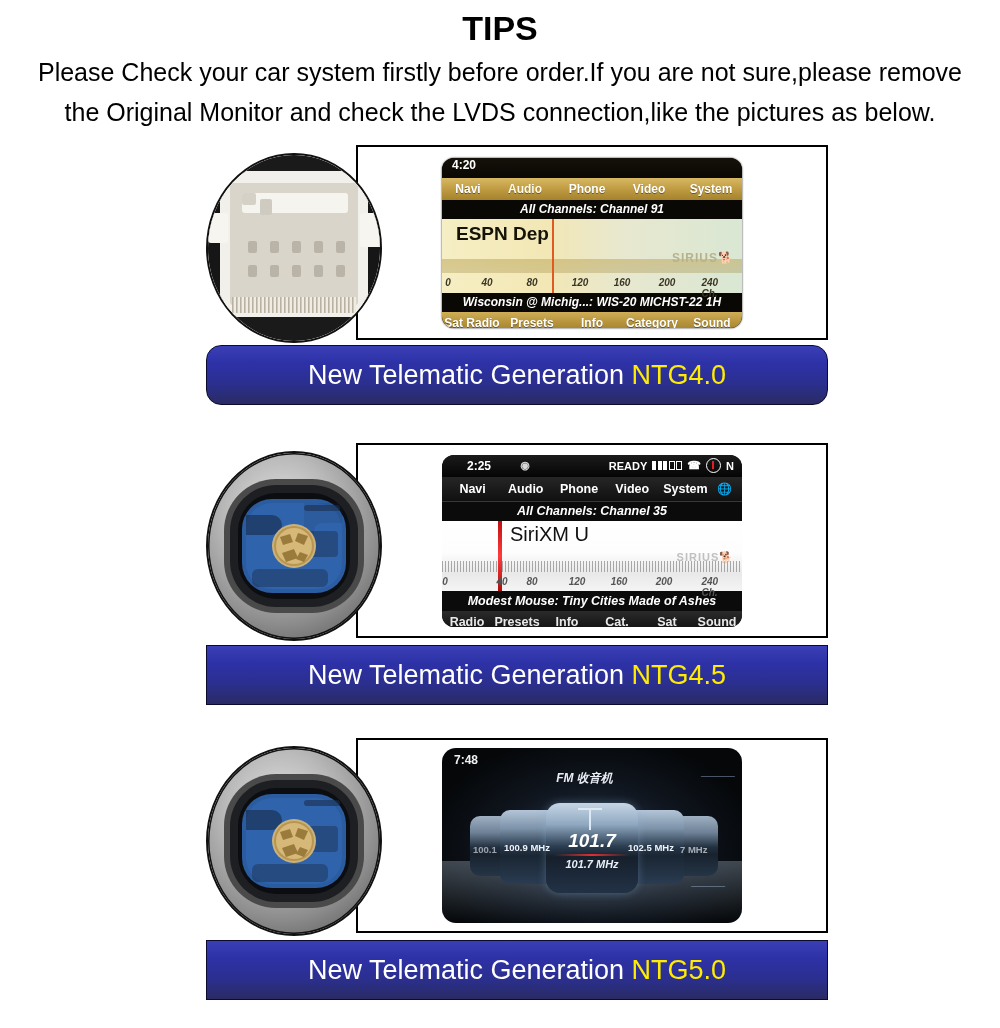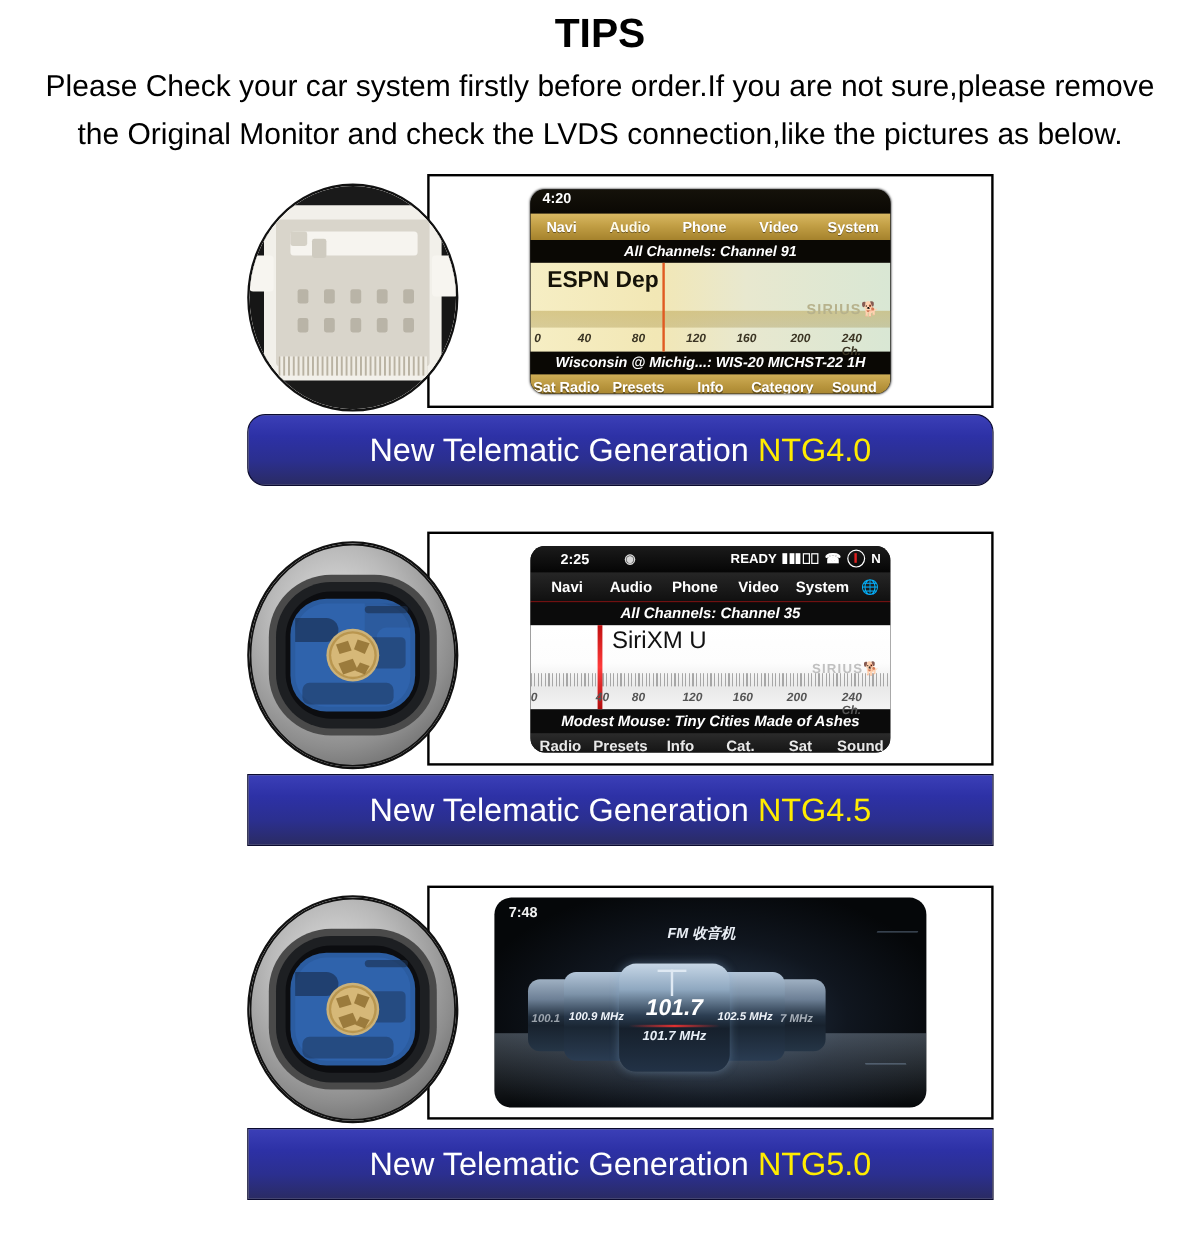--- a/index.html
+++ b/index.html
@@ -105,40 +105,40 @@
   .s45-ticks{position:absolute;left:0;right:0;bottom:1px;height:14px;}
   .s45-ticks span{position:absolute;font-size:10px;font-style:italic;font-weight:bold;
                   color:#555;transform:translateX(-50%);}
   .s45-info{height:20px;background:#0b0b0b;color:#fff;font-style:italic;font-weight:bold;
             font-size:12.5px;display:flex;align-items:center;justify-content:center;}
   .s45-soft{height:22px;display:flex;align-items:center;color:#e9e9e9;font-size:12.5px;
             font-weight:bold;background:linear-gradient(180deg,#2b2b2b,#0d0d0d);}
   .s45-soft span{flex:1;text-align:center;}
 
   
-  .scr50{width:360px;height:175px;border-radius:14px;overflow:hidden;position:relative;
+  .scr50{width:300px;height:175px;border-radius:14px;overflow:hidden;position:relative;
          background:radial-gradient(ellipse at 50% 58%,#2a3b50 0%,#10161f 45%,#050709 80%);}
   .s50-time{position:absolute;left:12px;top:5px;color:#f0f0f0;font-size:12px;font-weight:bold;}
   .s50-title{position:absolute;left:0;right:15px;top:22px;text-align:center;color:#e9eef5;
              font-size:12px;font-style:italic;font-weight:bold;}
   .s50-floor{position:absolute;left:0;right:0;bottom:0;height:62px;
      background:linear-gradient(180deg,rgba(190,210,230,.30),rgba(8,10,14,.05));}
   .s50-drum{position:absolute;border-radius:10px;}
   .s50-d-main{left:104px;top:55px;width:92px;height:90px;border-radius:14px;
      background:linear-gradient(180deg,#c6d6e6 0%,#8fa8c0 24%,#2c3e52 48%,#16202c 60%,#223246 100%);
      box-shadow:0 0 8px rgba(140,180,220,.35);z-index:4;}
   .s50-d2{left:58px;top:62px;width:62px;height:74px;z-index:3;
      background:linear-gradient(180deg,#b3c5d8 0%,#7d93a9 25%,#27374a 50%,#1a2633 62%,#2a3c52 100%);}
   .s50-d1{left:28px;top:68px;width:40px;height:60px;z-index:2;
      background:linear-gradient(180deg,#9fb0c2 0%,#6d8096 28%,#22303f 52%,#18222e 64%,#253546 100%);}
   .s50-d4{left:180px;top:62px;width:62px;height:74px;z-index:3;
      background:linear-gradient(180deg,#b3c5d8 0%,#7d93a9 25%,#27374a 50%,#1a2633 62%,#2a3c52 100%);}
   .s50-d5{left:232px;top:68px;width:44px;height:60px;z-index:2;
      background:linear-gradient(180deg,#9fb0c2 0%,#6d8096 28%,#22303f 52%,#18222e 64%,#253546 100%);}
-  .s50-lbl{position:absolute;z-index:5;color:#eef3f9;font-size:9.5px;font-style:italic;
+  .s50-lbl{position:absolute;z-index:5;color:#eef3f9;font-size:9.5px;
            font-weight:bold;white-space:nowrap;}
   .s50-freq{position:absolute;z-index:6;left:104px;width:92px;text-align:center;top:82px;
             color:#fff;font-size:19px;font-style:italic;font-weight:bold;}
   .s50-redline{position:absolute;z-index:6;left:112px;top:106px;width:76px;height:2px;
                background:linear-gradient(90deg,rgba(200,40,40,0),#e03030,rgba(200,40,40,0));}
   .s50-sub{position:absolute;z-index:6;left:104px;width:92px;text-align:center;top:110px;
            color:#e7eef6;font-size:11px;font-style:italic;font-weight:bold;}
   .s50-ant{position:absolute;z-index:6;left:147px;top:60px;width:2px;height:22px;background:#dfe9f3;}
   .s50-ant::before{content:"";position:absolute;left:-11px;top:0;width:24px;height:2px;
                    background:#dfe9f3;}

